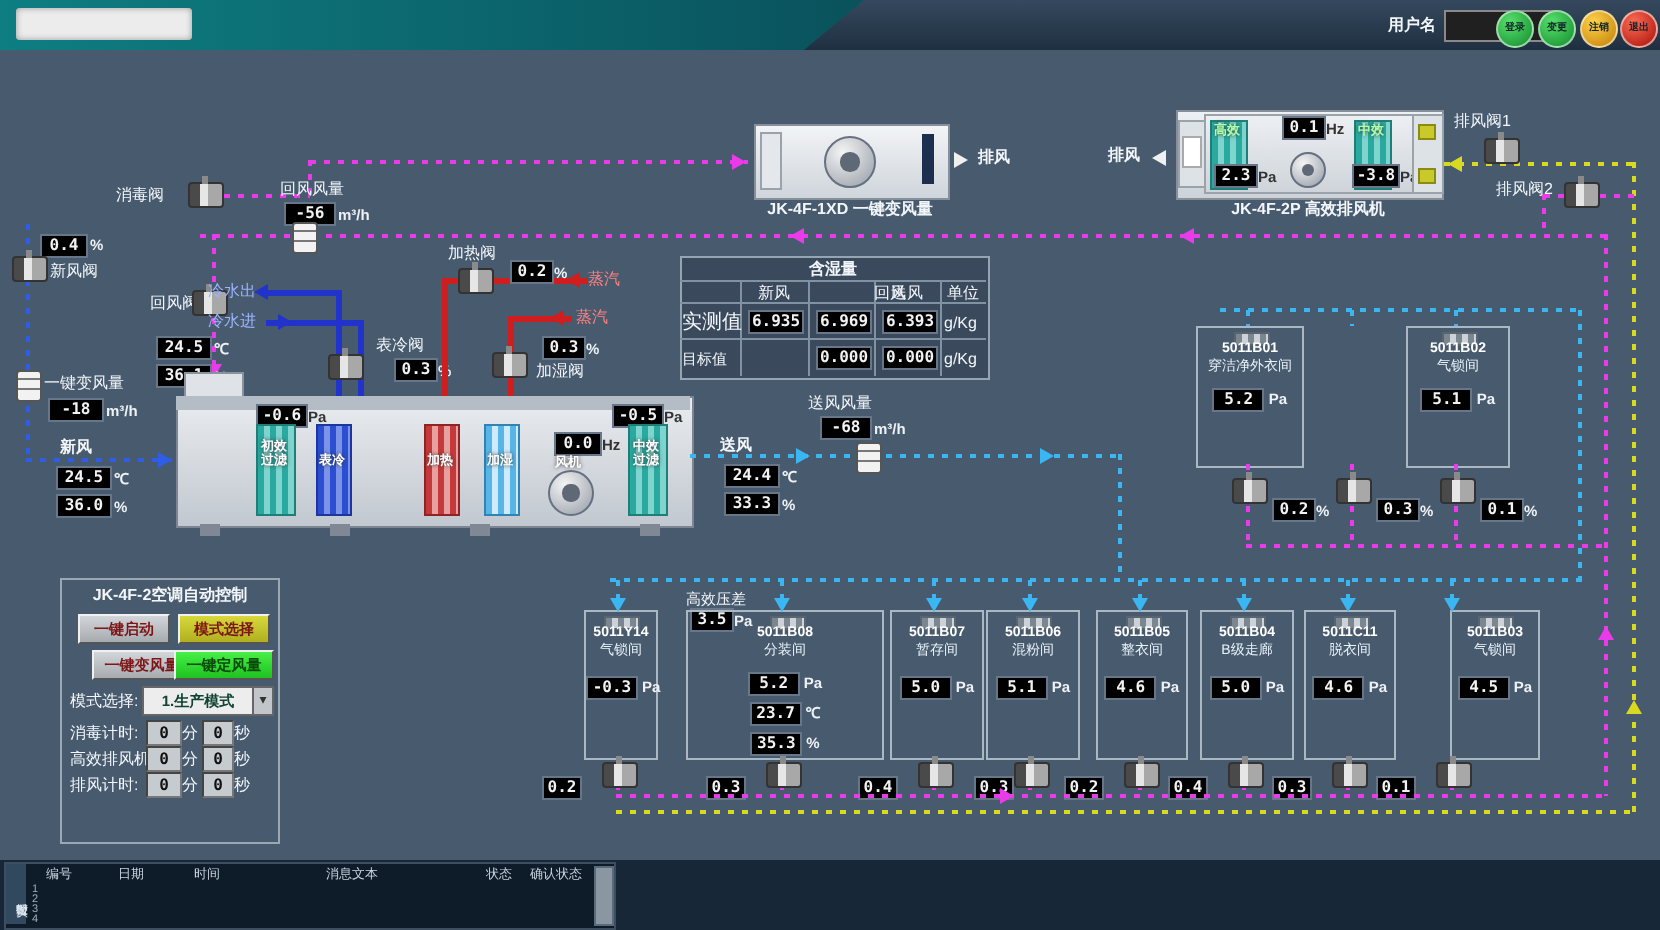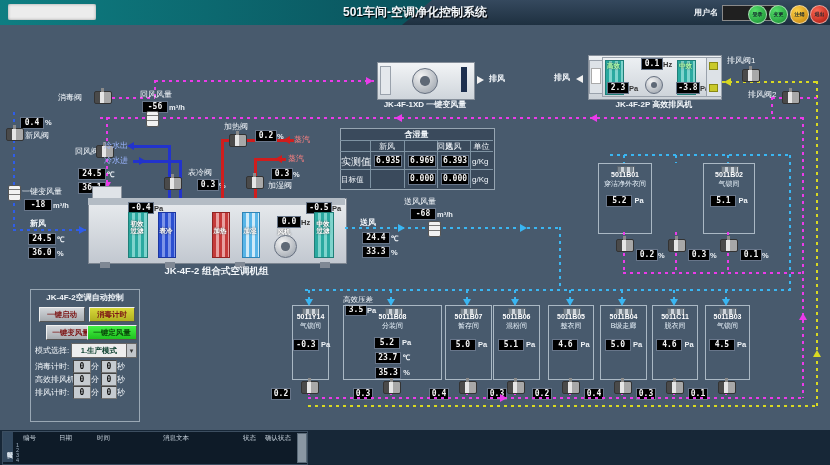--- a/index.html
+++ b/index.html
@@ -71,21 +71,20 @@
   .grid{position:absolute;background:#7f93a3;}
 </style>
 </head>
 <body>
 
 <div id="stage">
 
   <div id="titlebar">
     <div id="wedge"></div>
     <div id="logobox"></div>
-    <div id="apptitle">501车间-空调净化控制系统</div>
     <div class="lb" style="left:694px;top:8px;font-weight:bold">用户名</div>
     <input style="position: absolute; left: 722px; top: 5px; width: 50px; height: 12px; background: rgb(32, 32, 32); border: 1px solid rgb(138, 138, 138); color: rgb(238, 238, 238); font-size: 8px;">
     <div class="ubtn" style="left:748px;background:radial-gradient(circle at 35% 30%,#57e06c,#138a2e)">登录</div>
     <div class="ubtn" style="left:769px;background:radial-gradient(circle at 35% 30%,#57e06c,#138a2e)">变更</div>
     <div class="ubtn" style="left:790px;background:radial-gradient(circle at 35% 30%,#ffd24a,#c07d06)">注销</div>
     <div class="ubtn" style="left:810px;background:radial-gradient(circle at 35% 30%,#ff6a55,#a51008)">退出</div>
   </div>
 
   <i class="vl dot blu" style="left:13px;top:112px;height:117px"></i>
   <i class="hl dot blu" style="left:13px;top:229px;width:73px"></i>
@@ -200,21 +199,21 @@
   <i class="valve" style="left:246px;top:176px"></i>
   <div class="lb" style="left:268px;top:181px">加湿阀</div>
 
   <div class="ab" style="left:92px;top:186px;width:28px;height:12px;background:#dfe3e8;border:1px solid #8a929c"></div>
   <div class="ab" style="left:88px;top:198px;width:257px;height:64px;background:linear-gradient(180deg,#e9ecef,#c2c8d0);border:1px solid #7c8591"></div>
   <div class="ab" style="left:88px;top:198px;width:257px;height:7px;background:#b4bcc5"></div>
   <div class="ab" style="left:100px;top:262px;width:10px;height:6px;background:#7f8894"></div>
   <div class="ab" style="left:165px;top:262px;width:10px;height:6px;background:#7f8894"></div>
   <div class="ab" style="left:235px;top:262px;width:10px;height:6px;background:#7f8894"></div>
   <div class="ab" style="left:320px;top:262px;width:10px;height:6px;background:#7f8894"></div>
-  <div class="vb" style="left:128px;top:202px;width:24px">-0.4</div>
+  <div class="vb" style="left:128px;top:202px;width:24px">-0.6</div>
   <div class="ul" style="left:154px;top:204px;color:#333">Pa</div>
   <div class="vb" style="left:306px;top:202px;width:24px">-0.5</div>
   <div class="ul" style="left:332px;top:204px;color:#333">Pa</div>
   <div class="ab" style="left:128px;top:212px;width:18px;height:44px;background:repeating-linear-gradient(90deg,#2aa9a0 0 3px,#7fd4cd 3px 6px);border:1px solid #1f7f78"></div>
   <div class="clab" style="left:124px;top:220px;width:26px">
       <div>初效</div>
       <div>过滤</div>
     </div>
   <div class="ab" style="left:158px;top:212px;width:16px;height:44px;background:repeating-linear-gradient(90deg,#2b4fd0 0 3px,#7c94e8 3px 6px);border:1px solid #1c36a0"></div>
   <div class="clab" style="left:155px;top:227px;width:22px">表冷</div>
@@ -224,21 +223,20 @@
   <div class="clab" style="left:239px;top:227px;width:22px">加湿</div>
   <div class="vb" style="left:277px;top:216px;width:22px">0.0</div>
   <div class="ul" style="left:301px;top:218px;color:#333">Hz</div>
   <div class="clab" style="left:272px;top:228px;width:24px">风机</div>
   <i class="fan" style="left:274px;top:235px;width:21px;height:21px"></i>
   <div class="ab" style="left:314px;top:212px;width:18px;height:44px;background:repeating-linear-gradient(90deg,#2aa9a0 0 3px,#7fd4cd 3px 6px);border:1px solid #1f7f78"></div>
   <div class="clab" style="left:310px;top:220px;width:26px">
       <div>中效</div>
       <div>过滤</div>
     </div>
-  <div class="lbb" style="left:88px;top:266px;width:257px;text-align:center;font-size:9.5px">JK-4F-2 组合式空调机组</div>
 
   <i class="hl dot cyn" style="left:345px;top:227px;width:215px"></i>
   <i class="ar ar-r cyn" style="left:398px;top:224px"></i>
   <i class="ar ar-r cyn" style="left:520px;top:224px"></i>
   <i class="sensor" style="left:428px;top:221px"></i>
   <i class="vl dot cyn" style="left:559px;top:227px;height:63px"></i>
   <i class="hl dot cyn" style="left:305px;top:289px;width:486px"></i>
   <i class="vl dot cyn" style="left:789px;top:155px;height:136px"></i>
   <i class="hl dot cyn" style="left:610px;top:154px;width:181px"></i>
   <div class="lbb" style="left:360px;top:218px">送风</div>
@@ -345,21 +343,21 @@
     <div class="rid">5011B04</div>
     <div class="rname">B级走廊</div>
     <div class="rrow" style="top:29px"><span class="vbi">5.0</span><span class="us">Pa</span></div>
   </div>
   <div class="room" style="left:652px;top:305px;width:44px;height:73px">
     <i class="damper" style="left:14px;top:2px"></i>
     <div class="rid">5011C11</div>
     <div class="rname">脱衣间</div>
     <div class="rrow" style="top:29px"><span class="vbi">4.6</span><span class="us">Pa</span></div>
   </div>
-  <div class="room" style="left:705px;top:305px;width:43px;height:73px">
+  <div class="room" style="left:725px;top:305px;width:43px;height:73px">
     <i class="damper" style="left:13px;top:2px"></i>
     <div class="rid">5011B03</div>
     <div class="rname">气锁间</div>
     <div class="rrow" style="top:29px"><span class="vbi">4.5</span><span class="us">Pa</span></div>
   </div>
 
   <i class="vl dot cyn" style="left:308px;top:290px;height:14px"></i>
     <i class="ar ar-d cyn" style="left:305px;top:299px"></i>
   <i class="vl dot cyn" style="left:390px;top:290px;height:14px"></i>
     <i class="ar ar-d cyn" style="left:387px;top:299px"></i>
@@ -400,21 +398,21 @@
   <div class="vb" style="left:584px;top:388px;width:18px">0.4</div>
   <div class="vb" style="left:636px;top:388px;width:18px">0.3</div>
   <div class="vb" style="left:688px;top:388px;width:18px">0.1</div>
   <i class="hl dot mag" style="left:308px;top:397px;width:495px"></i>
   <i class="ar ar-r mag" style="left:500px;top:394px"></i>
   <i class="hl dot yel" style="left:308px;top:405px;width:509px"></i>
 
   <div id="cpanel">
     <div class="lbb" style="left:0;top:3px;width:108px;text-align:center">JK-4F-2空调自动控制</div>
     <div class="btn3d" style="left:8px;top:17px;width:44px">一键启动</div>
-    <div class="btn3d" style="left:58px;top:17px;width:44px;background:linear-gradient(180deg,#d8d83a,#b0b020)">消毒计时</div>
+    <div class="btn3d" style="left:58px;top:17px;width:44px;background:linear-gradient(180deg,#d8d83a,#b0b020)">模式选择</div>
     <div class="btn3d" style="left:15px;top:35px;width:48px">一键变风量</div>
     <div class="btn3d" style="left:56px;top:35px;width:48px;background:linear-gradient(180deg,#46f046,#1fc21f);color:#0a4a0a">一键定风量</div>
     <div class="lb" style="left:4px;top:56px">模式选择:</div>
     <div class="ab" style="left:40px;top:53px;width:54px;height:13px;background:#ededed;border:1px solid #666;color:#143;font:bold 7.5px/13px 'Liberation Sans',sans-serif;text-align:center">1.生产模式</div>
     <div class="ab" style="left:95px;top:53px;width:9px;height:13px;background:#c2c6ca;border:1px solid #666;color:#333;font:7px/13px 'Liberation Sans',sans-serif;text-align:center">▾</div>
     <div class="lb" style="left:4px;top:72px">消毒计时:</div>
     <div class="tbox" style="left:42px;top:70px;width:16px">0</div>
     <div class="lb" style="left:60px;top:72px">分</div>
     <div class="tbox" style="left:70px;top:70px;width:14px">0</div>
     <div class="lb" style="left:86px;top:72px">秒</div>

